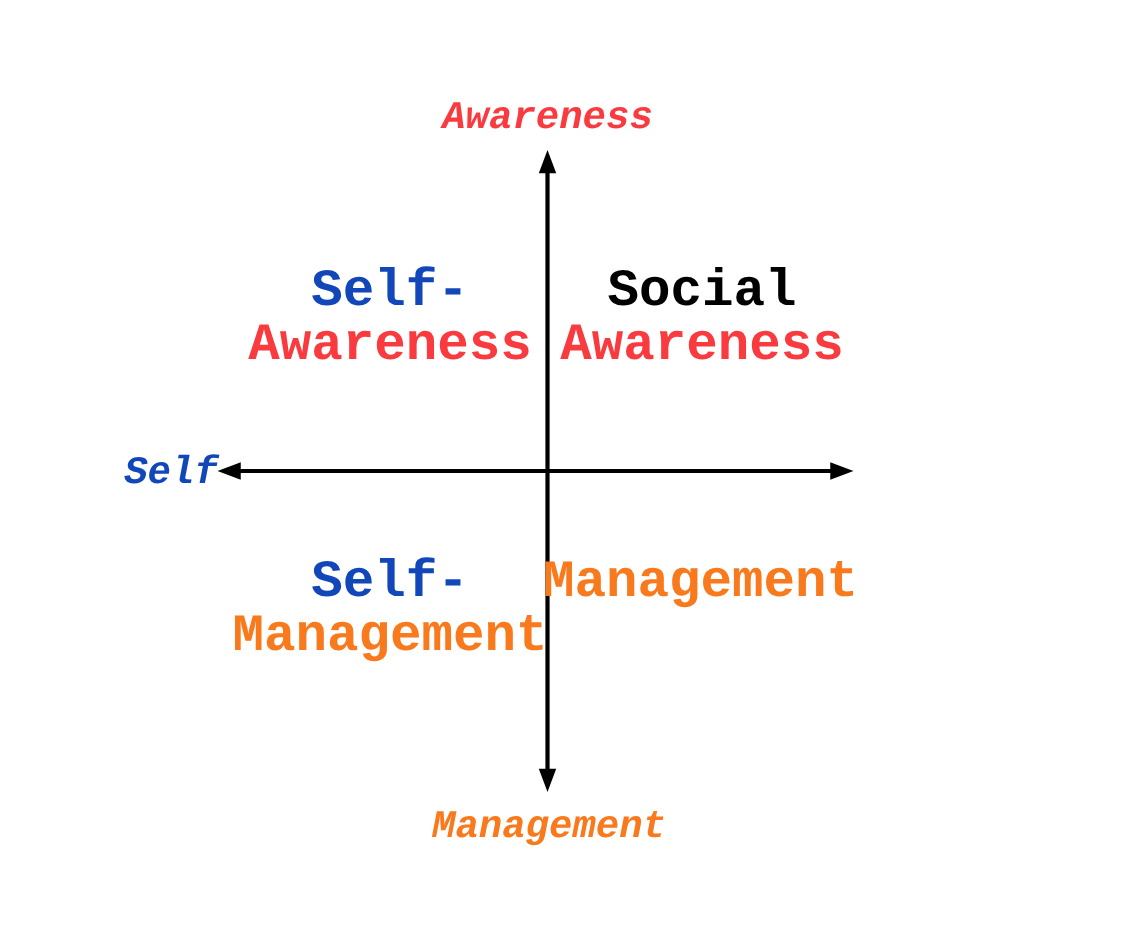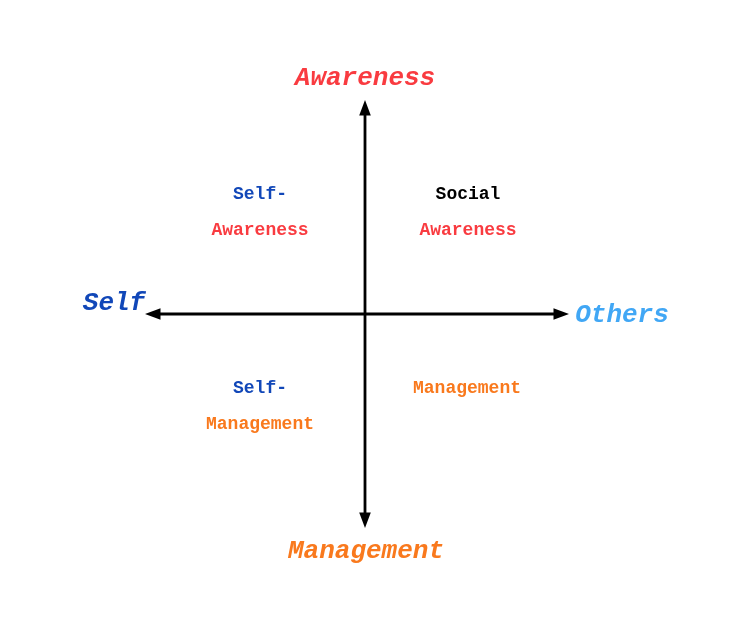--- a/index.html
+++ b/index.html
@@ -15,27 +15,27 @@
     position:absolute;
     transform:translate(-50%,-50%);
     font-size:26px;
     font-weight:700;
     font-style:italic;
     white-space:nowrap;
     letter-spacing:0px;
   }
   .axis-label.top   {left:365px;top:78px;}
   .axis-label.bottom{left:366px;top:551px;}
-  .axis-label.left  {left:114px;top:303px;}
+  .axis-label.left  {left:114px;top:315px;}
   .axis-label.right {left:622px;top:315px;}
   .quad{
     position:absolute;
     transform:translateX(-50%);
     text-align:center;
-    font-size:18px;
+    font-size:35px;
     font-weight:700;
     line-height:36px;
     white-space:nowrap;
   }
   .quad.tl{left:260px;top:176px;}
   .quad.tr{left:468px;top:176px;}
   .quad.bl{left:260px;top:370px;}
   .quad.br{left:467px;top:370px;}
 </style>
 </head>
@@ -53,21 +53,20 @@
     <polygon points="145,314 160.5,308.2 160.5,319.8" fill="#000000"></polygon>
     <polygon points="569,314 553.5,308.2 553.5,319.8" fill="#000000"></polygon>
   </svg>
 
   <div class="axis-label top" style="color: rgb(249, 59, 64);">Awareness</div>
 
   <div class="axis-label bottom" style="color: rgb(249, 121, 29);">Management</div>
 
   <div class="axis-label left" style="color: rgb(17, 71, 184);">Self</div>
 
-  <div class="axis-label right" style="color: rgb(65, 167, 245);">Others</div>
 
   <div class="quad tl">
     <div style="color: rgb(17, 71, 184);">Self-</div>
     <div style="color: rgb(249, 59, 64);">Awareness</div>
   </div>
 
   <div class="quad tr">
     <div style="color: #000000;">Social</div>
     <div style="color: rgb(249, 59, 64);">Awareness</div>
   </div>

